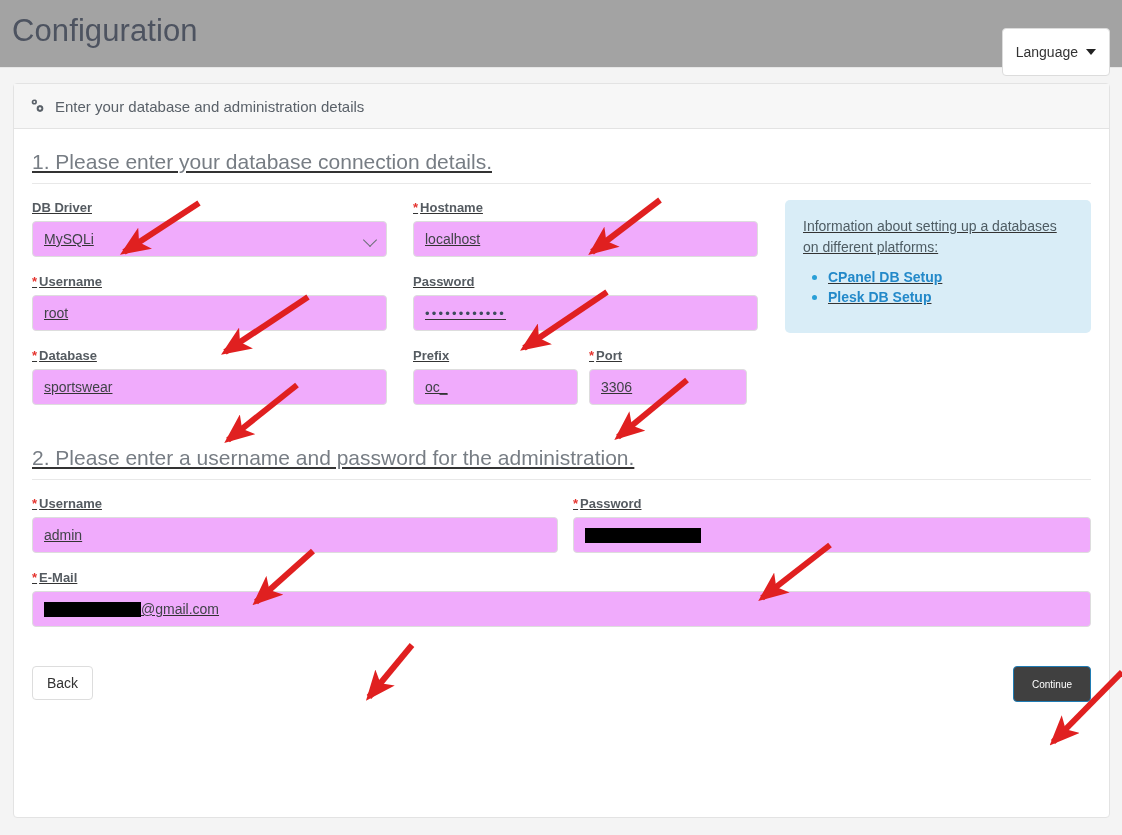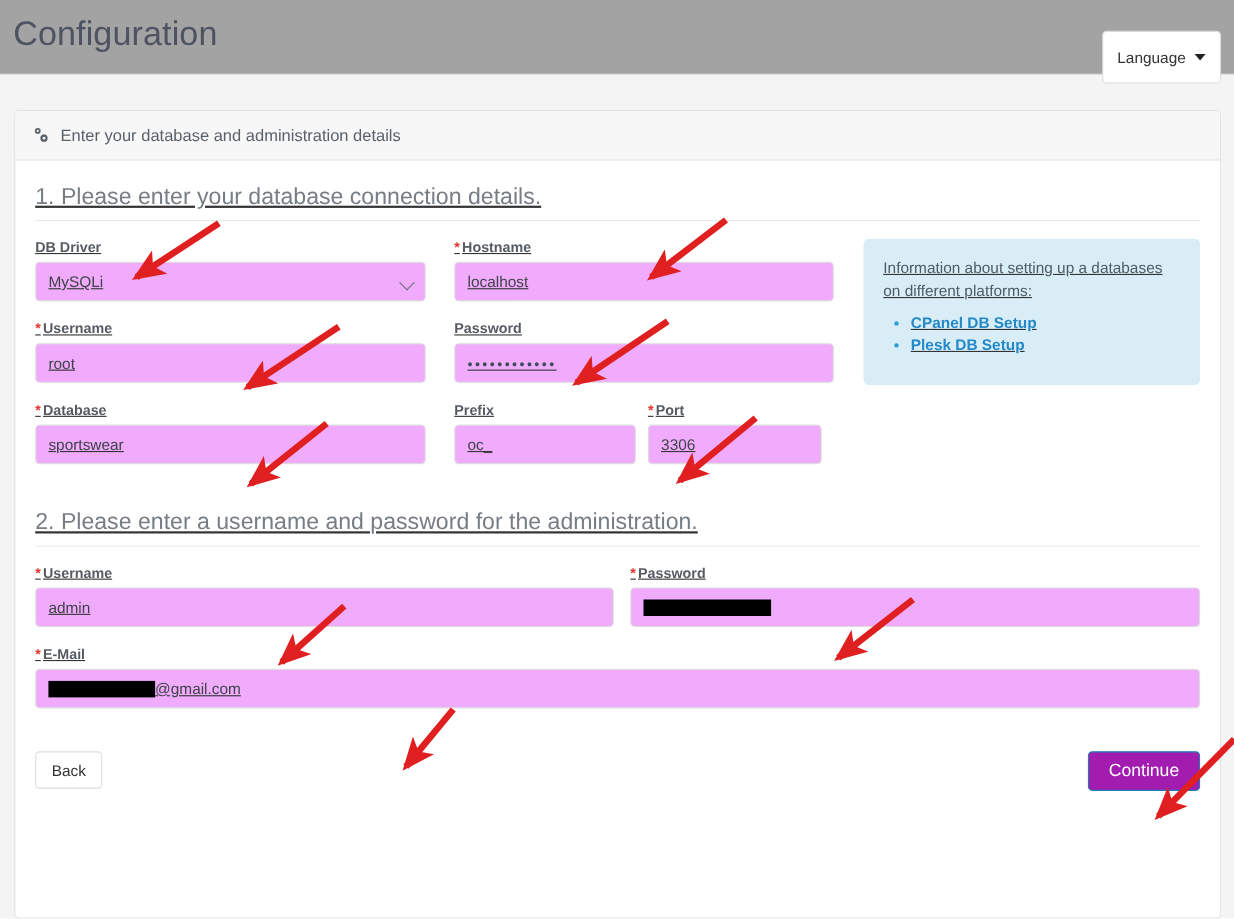--- a/index.html
+++ b/index.html
@@ -58,21 +58,21 @@
     border-left: 5px solid transparent;
     border-right: 5px solid transparent;
     border-top: 6px solid #222222;
     display: inline-block;
   }
 
   
   #panel {
     position: absolute;
     left: 13px;
-    top: 100px;
+    top: 83px;
     width: 1097px;
     height: 735px;
     background: #ffffff;
     border: 1px solid #e3e3e3;
     border-radius: 4px;
     box-sizing: border-box;
   }
   #panel-header {
     height: 45px;
     background: #f7f7f7;
@@ -224,24 +224,24 @@
     display: flex;
     align-items: center;
     cursor: pointer;
   }
   #continue-button {
     position: absolute;
     right: 0; top: 0;
     height: 36px;
     box-sizing: border-box;
     padding: 0 18px;
-    background: #a21caf;
+    background: #404040;
     border: 1px solid #1f7cb4;
     border-radius: 4px;
-    font-size: 16px;
+    font-size: 10px;
     color: #ffffff;
     display: flex;
     align-items: center;
     cursor: pointer;
   }
 
   
   #arrows {
     position: absolute;
     left: 0; top: 0;

